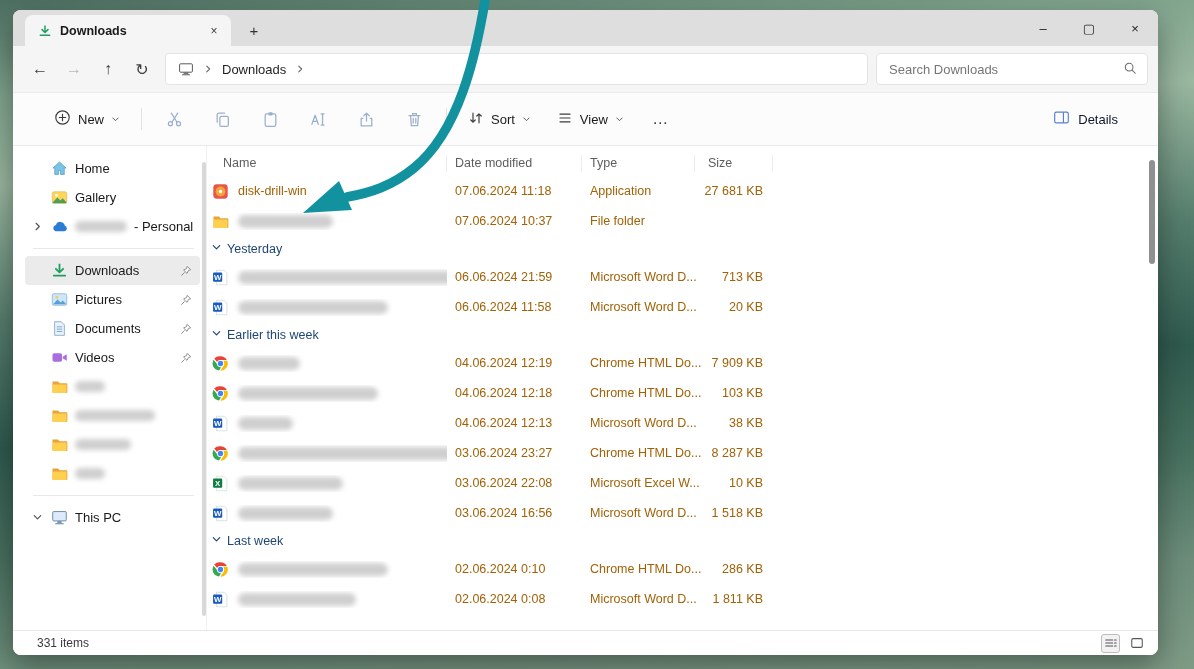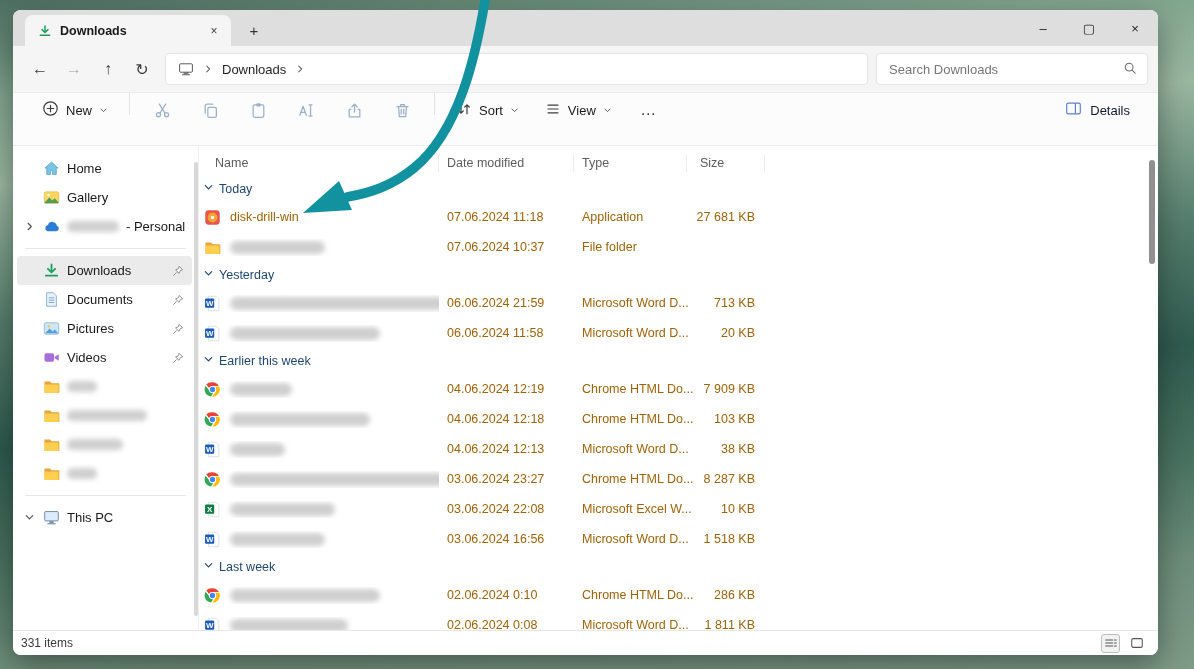--- a/index.html
+++ b/index.html
@@ -28,27 +28,27 @@
   .navbar{ height:46px; background:#f5f5f5; display:flex; align-items:center; padding:0 10px; flex:none;}
   .navbtn{ width:34px; height:32px; display:flex; align-items:center; justify-content:center; font-size:16px; color:#3c3c3c; border-radius:4px;}
   .navbtn.dis{ color:#b8b8b8; }
   .crumbbar{ flex:1; height:32px; background:#fff; border:1px solid #e4e4e4; border-radius:4px; margin:0 8px 0 6px;
              display:flex; align-items:center; gap:9px; padding:0 12px; font-size:13px; color:#1f1f1f;}
   .searchbar{ width:272px; height:32px; background:#fff; border:1px solid #e4e4e4; border-radius:4px;
               display:flex; align-items:center; padding:0 10px 0 12px; font-size:13px; color:#767676;}
   .searchbar .grow{flex:1;}
   
   .toolbar{ height:54px; background:#fcfcfc; border-top:1px solid #ebebeb; border-bottom:1px solid #ebebeb;
-            display:flex; padding:0 20px; gap:8px; flex:none;}
+            display:flex; align-items:center; padding:0 32px; gap:8px; flex:none;}
   .tbtn{ display:flex; align-items:center; gap:7px; font-size:13px; color:#1a1a1a; height:34px; padding:0 9px; border-radius:4px;}
   .tico{ width:40px; height:34px; display:flex; align-items:center; justify-content:center; border-radius:4px;}
   .tsep{ width:1px; height:22px; background:#e2e2e2; margin:0 4px;}
   .details-btn{ margin-left:auto; display:flex; align-items:center; gap:8px; font-size:13px; color:#0f172a; padding:0 8px; height:34px;}
   
-  .bodyrow{ flex:1; display:flex; min-height:0; position:relative; background:#fff;}
+  .bodyrow{ flex:1; display:flex; min-height:0; position:relative; background:#fff;margin-left:8px;}
   .sidebar{ width:185px; flex:none; padding-top:8px; font-size:13px; color:#191919; position:relative; overflow:hidden;}
   .sitem{ height:29px; display:flex; align-items:center; gap:7px; padding:0 8px 0 6px; margin:0 6px 0 4px; border-radius:4px;}
   .sitem.sel{ background:#ebebeb; }
   .schev{ width:13px; flex:none; display:flex; align-items:center; justify-content:center;}
   .slabel{ white-space:nowrap; }
   .grow{ flex:1; }
   .spin{ flex:none; display:flex; opacity:.85;}
   .sdiv{ height:1px; background:#e8e8e8; margin:7px 12px;}
   .sthumb{ position:absolute; right:0; top:16px; bottom:14px; width:4px; background:#d8d8d8; border-radius:2px;}
   
@@ -63,21 +63,21 @@
   .frow{ height:30px; display:grid; grid-template-columns:240px 135px 113px 78px 1fr; align-items:center; font-size:12.5px; color:#a16207;}
   .ncell{ display:flex; align-items:center; gap:9px; padding-left:5px; overflow:hidden;}
   .cell{ padding-left:8px; white-space:nowrap;}
   .szcell{ text-align:right; padding:0 10px 0 0;}
   .ficon{ width:17px; height:17px; flex:none; display:flex; align-items:center; justify-content:center;}
   .rpill{ height:13px; border-radius:7px; background:#c7c7c7; filter:blur(2.5px); opacity:.85; flex:none;}
   .rpill.sp{ height:11px; }
   .vthumb{ position:absolute; right:3px; top:14px; width:6px; height:104px; background:#909090; border-radius:3px;}
   
   .statusbar{ height:25px; flex:none; border-top:1px solid #e7e7e7; background:#fff; display:flex; align-items:center;
-              padding:0 12px 0 8px; font-size:12px; color:#3a3a3a; z-index:5;}
+              padding:0 12px 0 24px; font-size:12px; color:#3a3a3a; z-index:5;}
   .viewtoggles{ margin-left:auto; display:flex; gap:7px; align-items:center;}
   .vt{ width:19px; height:19px; display:flex; align-items:center; justify-content:center; border-radius:3px;}
   .vt.on{ border:1px solid #bdbdbd; background:#f2f2f2;}
   
   .annot{ position:absolute; left:0; top:0; width:1194px; height:669px; pointer-events:none; z-index:50;}
 </style>
 </head>
 <body>
 
 <div class="window">
@@ -268,43 +268,43 @@
               <svg width="12" height="12" viewBox="0 0 12 12">
                 <path d="M7.2 1.4 10.6 4.8 8.4 5.5 7 8.4 3.6 5 6.5 3.6z" fill="#fff" stroke="#6e6e6e" stroke-width="0.9" stroke-linejoin="round"></path>
                 <path d="M4.3 7.7 1.6 10.4" stroke="#6e6e6e" stroke-width="0.9" stroke-linecap="round"></path>
               </svg>
             </span>
        </div>
           <div class="sitem">
          <span class="schev"></span>
             <span class="ficon">
               <svg width="17" height="17" viewBox="0 0 16 16">
-                <path d="M3.4 1.6h6.2l3 3v9.8H3.4z" fill="#eaf2fb" stroke="#6d9bc4" stroke-width="0.7"></path>
-                <path d="M5.4 6.4h5.2M5.4 8.6h5.2M5.4 10.8h5.2" stroke="#6d9bc4" stroke-width="0.8"></path>
-              </svg>
-            </span>
-            <span class="slabel">Documents</span>
+                <rect x="1.2" y="2.6" width="13.6" height="10.8" rx="1.6" fill="#cfe6f7" stroke="#6aa4cf" stroke-width="0.6"></rect>
+                <path d="M2 12.5 6.2 8l2.9 2.9 2-2 3 3.3v.3H2z" fill="#58a0d4"></path>
+                <circle cx="5.4" cy="5.9" r="1.2" fill="#f7c948"></circle>
+              </svg>
+            </span>
+            <span class="slabel">Pictures</span>
             <span class="grow"></span>
             <span class="spin">
               <svg width="12" height="12" viewBox="0 0 12 12">
                 <path d="M7.2 1.4 10.6 4.8 8.4 5.5 7 8.4 3.6 5 6.5 3.6z" fill="#fff" stroke="#6e6e6e" stroke-width="0.9" stroke-linejoin="round"></path>
                 <path d="M4.3 7.7 1.6 10.4" stroke="#6e6e6e" stroke-width="0.9" stroke-linecap="round"></path>
               </svg>
             </span>
        </div>
           <div class="sitem">
          <span class="schev"></span>
             <span class="ficon">
               <svg width="17" height="17" viewBox="0 0 16 16">
-                <rect x="1.2" y="2.6" width="13.6" height="10.8" rx="1.6" fill="#cfe6f7" stroke="#6aa4cf" stroke-width="0.6"></rect>
-                <path d="M2 12.5 6.2 8l2.9 2.9 2-2 3 3.3v.3H2z" fill="#58a0d4"></path>
-                <circle cx="5.4" cy="5.9" r="1.2" fill="#f7c948"></circle>
-              </svg>
-            </span>
-            <span class="slabel">Pictures</span>
+                <path d="M3.4 1.6h6.2l3 3v9.8H3.4z" fill="#eaf2fb" stroke="#6d9bc4" stroke-width="0.7"></path>
+                <path d="M5.4 6.4h5.2M5.4 8.6h5.2M5.4 10.8h5.2" stroke="#6d9bc4" stroke-width="0.8"></path>
+              </svg>
+            </span>
+            <span class="slabel">Documents</span>
             <span class="grow"></span>
             <span class="spin">
               <svg width="12" height="12" viewBox="0 0 12 12">
                 <path d="M7.2 1.4 10.6 4.8 8.4 5.5 7 8.4 3.6 5 6.5 3.6z" fill="#fff" stroke="#6e6e6e" stroke-width="0.9" stroke-linejoin="round"></path>
                 <path d="M4.3 7.7 1.6 10.4" stroke="#6e6e6e" stroke-width="0.9" stroke-linecap="round"></path>
               </svg>
             </span>
        </div>
           <div class="sitem">
          <span class="schev"></span>
@@ -389,26 +389,20 @@
     </div>
     <div class="content">
       <div class="cols">
         <span class="colh">Name</span>
         <span class="colh">Date modified</span>
         <span class="colh">Type</span>
         <span class="colh szh">Size</span>
         <span class="colh fill"></span>
       </div>
       <div id="file-list">
-          <div class="group">
-       <span><svg width="11" height="11" viewBox="0 0 12 12">
-                <path d="M2.5 4 6 7.5 9.5 4" fill="none" stroke="#1e4672" stroke-width="1.3" stroke-linecap="round" stroke-linejoin="round"></path>
-              </svg></span>
-       <span>Today</span>
-     </div>
           <div class="frow">
          <div class="ncell">
               <span class="ficon">
                 <svg width="17" height="17" viewBox="0 0 16 16">
                   <rect x="1.2" y="1.2" width="13.6" height="13.6" rx="3.2" fill="#e8564a"></rect>
                   <circle cx="8" cy="8" r="4.6" fill="#f6a23b"></circle>
                   <circle cx="8" cy="8" r="1.6" fill="#fff"></circle>
                 </svg>
               </span>
               <span>disk-drill-win</span>

